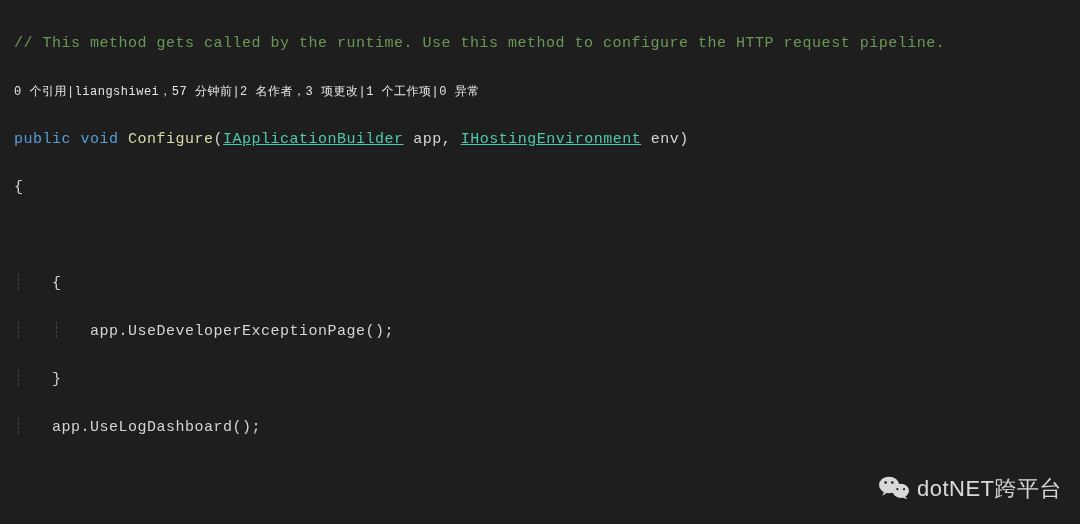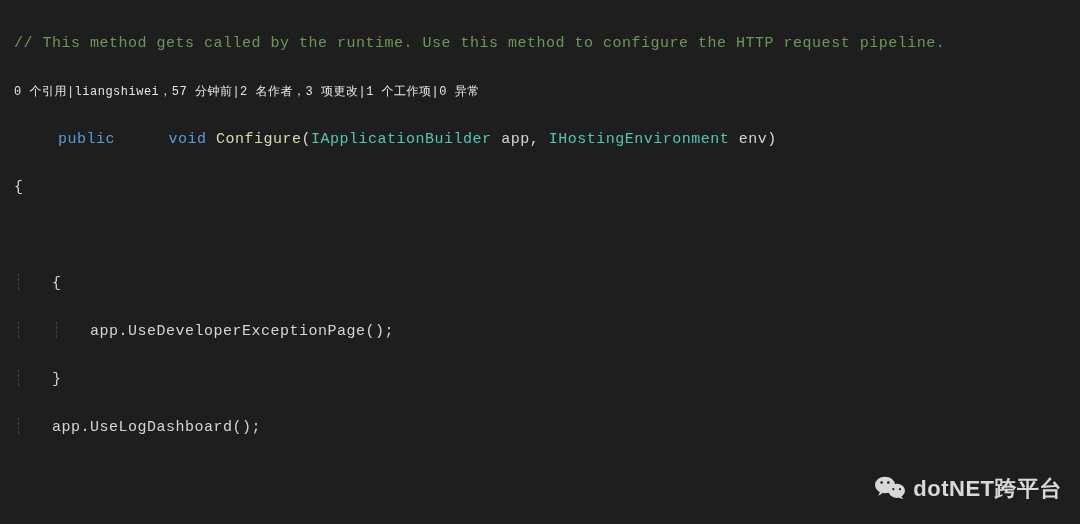--- a/index.html
+++ b/index.html
@@ -22,39 +22,39 @@
     }
     .code-editor {
       white-space: pre;
     }
     .line {
       display: block;
       min-height: 24px;
     }
     .comment { color: #6a9955; margin-top: 40px; }
     .codelens { color: #e5e5e5; font-size: 12px; }
-    .keyword { color: #569cd6; margin-left: 44px; }
-    .type { color: #4ec9b0; }
+    .keyword { color: #569cd6; }
+    .type { color: #4ec9b0; text-decoration: underline; }
     .method { color: #dcdcaa; }
     .punct { color: #d4d4d4; }
     .indent-guide {
       color: #404040;
       display: inline;
     }
     .watermark {
       position: absolute;
       bottom: 18px;
       right: 18px;
       display: flex;
       align-items: center;
       gap: 8px;
       color: #e8e8e8;
       font-family: -apple-system, 'Segoe UI', Arial, sans-serif;
       font-size: 22px;
-      font-weight: 700;
+      font-weight: 400;
       opacity: 0.92;
     }
     .watermark-icon {
       width: 30px;
       height: 26px;
       display: inline-block;
     }
   </style>
 </head>
 <body>

